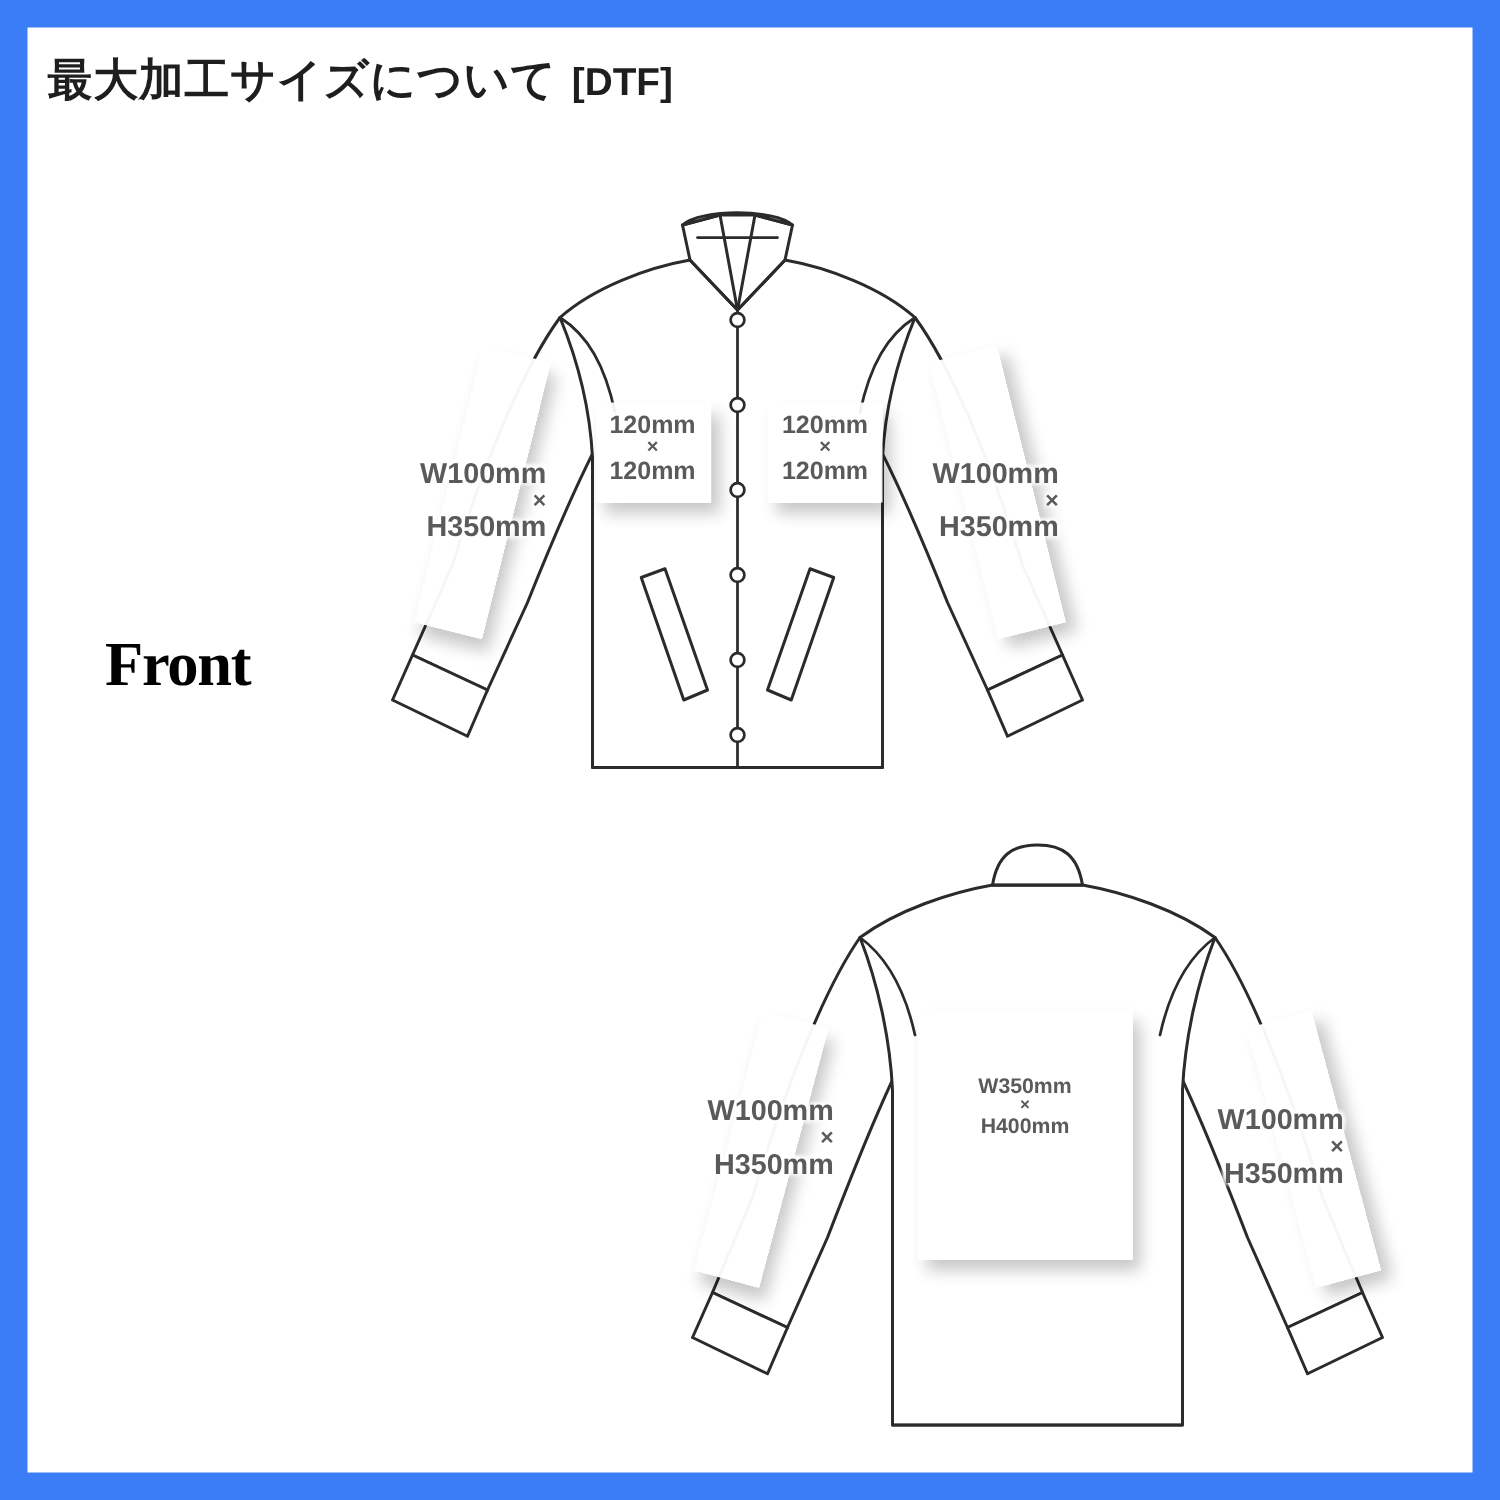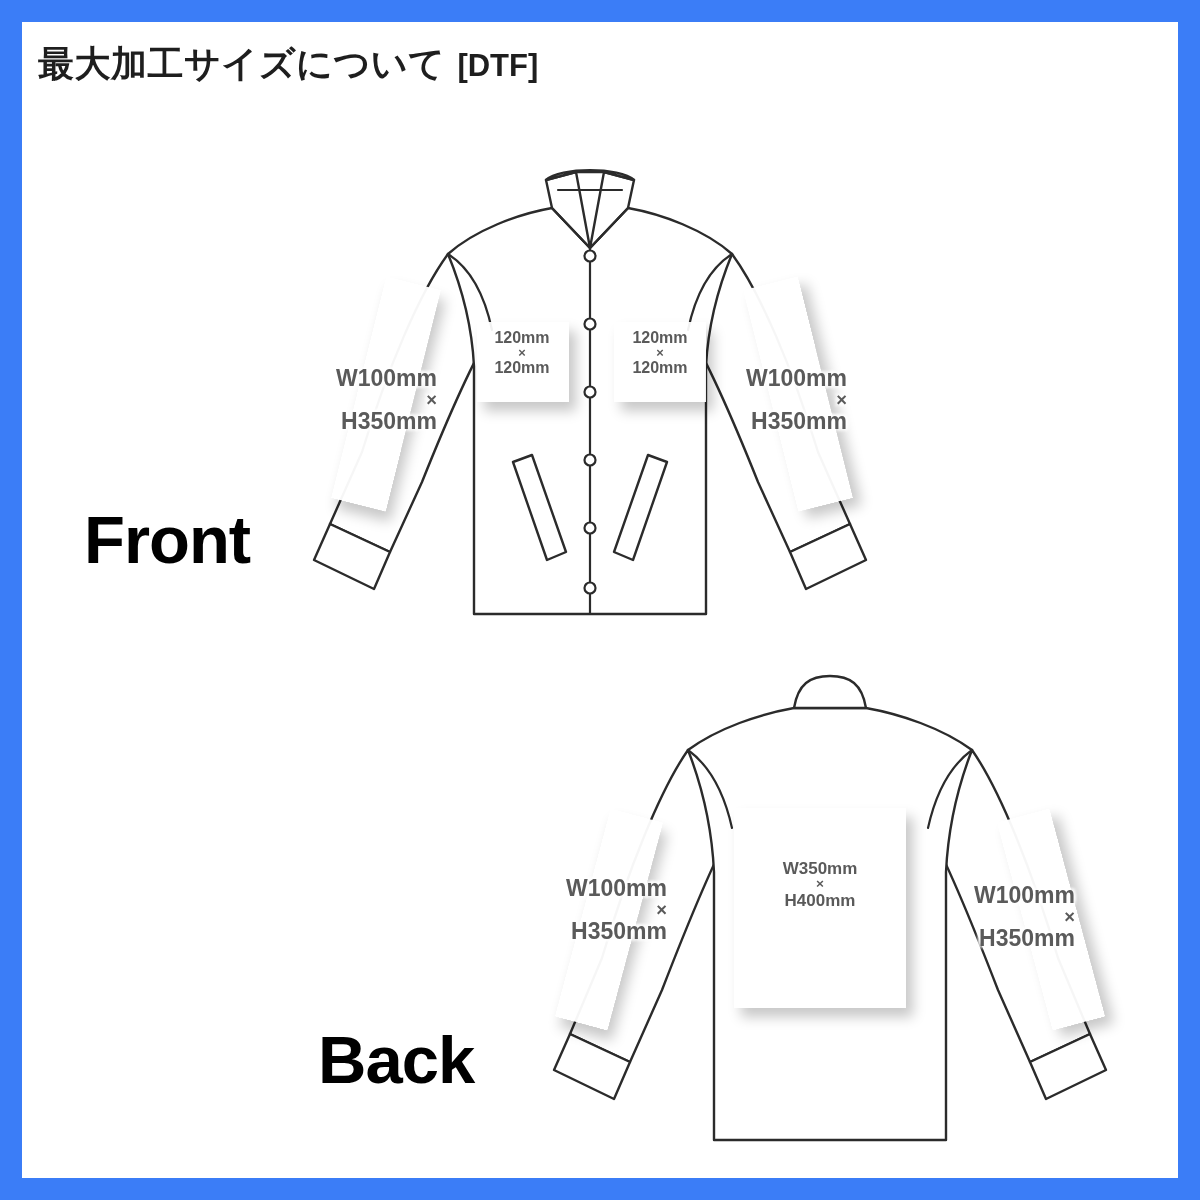--- a/index.html
+++ b/index.html
@@ -27,25 +27,26 @@
   }
   .title .tag{
     font-size:31px;
     font-weight:700;
     margin-left:12px;
     letter-spacing:0px;
   }
   
   .viewlabel{
     position:absolute;
-    font-size:67px;
+    font-size:50px;
     font-weight:700;
     color:#000000;
     letter-spacing:-1px;
     line-height:1;
+    font-family:Liberation Serif, serif;
   }
   #front-label{ left:62px; top:484px; }
   #back-label{  left:296px; top:1004px; }
 
   
   .garment{ position:absolute; }
   #front-garment{ left:248px; top:130px; width:640px; height:500px; }
   #back-garment { left:488px; top:640px; width:640px; height:500px; }
 
   .gline{ fill:#ffffff; stroke:#2b2b2b; stroke-width:2.4; stroke-linejoin:round; stroke-linecap:round; }
@@ -72,21 +73,21 @@
                 2px -2px 3px rgba(255,255,255,0.95),
                -2px -2px 3px rgba(255,255,255,0.95);
   }
   .plabel .x{ display:block; font-size:0.80em; line-height:1.05; }
   .plabel .l1,.plabel .l2{ display:block; }
 
   
   .chestbox{ width:92px; height:80px; }
   #front-chest-left-box { left:455px; top:300px; }
   #front-chest-right-box{ left:592px; top:300px; }
-  .chestlabel{ font-size:16px; width:160px; }
+  .chestlabel{ font-size:20px; width:160px; }
   #front-chest-left-label { left:420px; top:308px; }
   #front-chest-right-label{ left:558px; top:308px; }
 
   
   .sleevestrip{
     position:absolute;
     background:rgba(255,255,255,0.96);
     box-shadow:7px 9px 13px rgba(0,0,0,0.22);
   }
   #front-sleeve-left-strip{
@@ -191,21 +192,20 @@
     <span class="l1">W100mm</span>
     <span class="x">×</span>
     <span class="l2">H350mm</span>
   </div>
   <div id="front-sleeve-right-label" class="plabel sleevelabel">
     <span class="l1">W100mm</span>
     <span class="x">×</span>
     <span class="l2">H350mm</span>
   </div>
 
-  <div id="back-label" class="viewlabel">Back</div>
 
   <svg id="back-garment" class="garment" viewBox="0 0 640 500">
 
     <path class="gline" d="M178,88 C150,128 118,208 92,296 L60,372 L120,400 L152,328 C176,266 200,206 222,166 Z"></path>
     <path class="gline" d="M60,372 L44,408 L104,437 L120,400 Z"></path>
 
     <path class="gline" d="M462,88 C490,128 522,208 548,296 L580,372 L520,400 L488,328 C464,266 440,206 418,166 Z"></path>
     <path class="gline" d="M580,372 L596,408 L536,437 L520,400 Z"></path>
 
     <path class="gline" d="M178,88 C208,66 250,52 284,46 L356,46 C390,52 432,66 462,88

